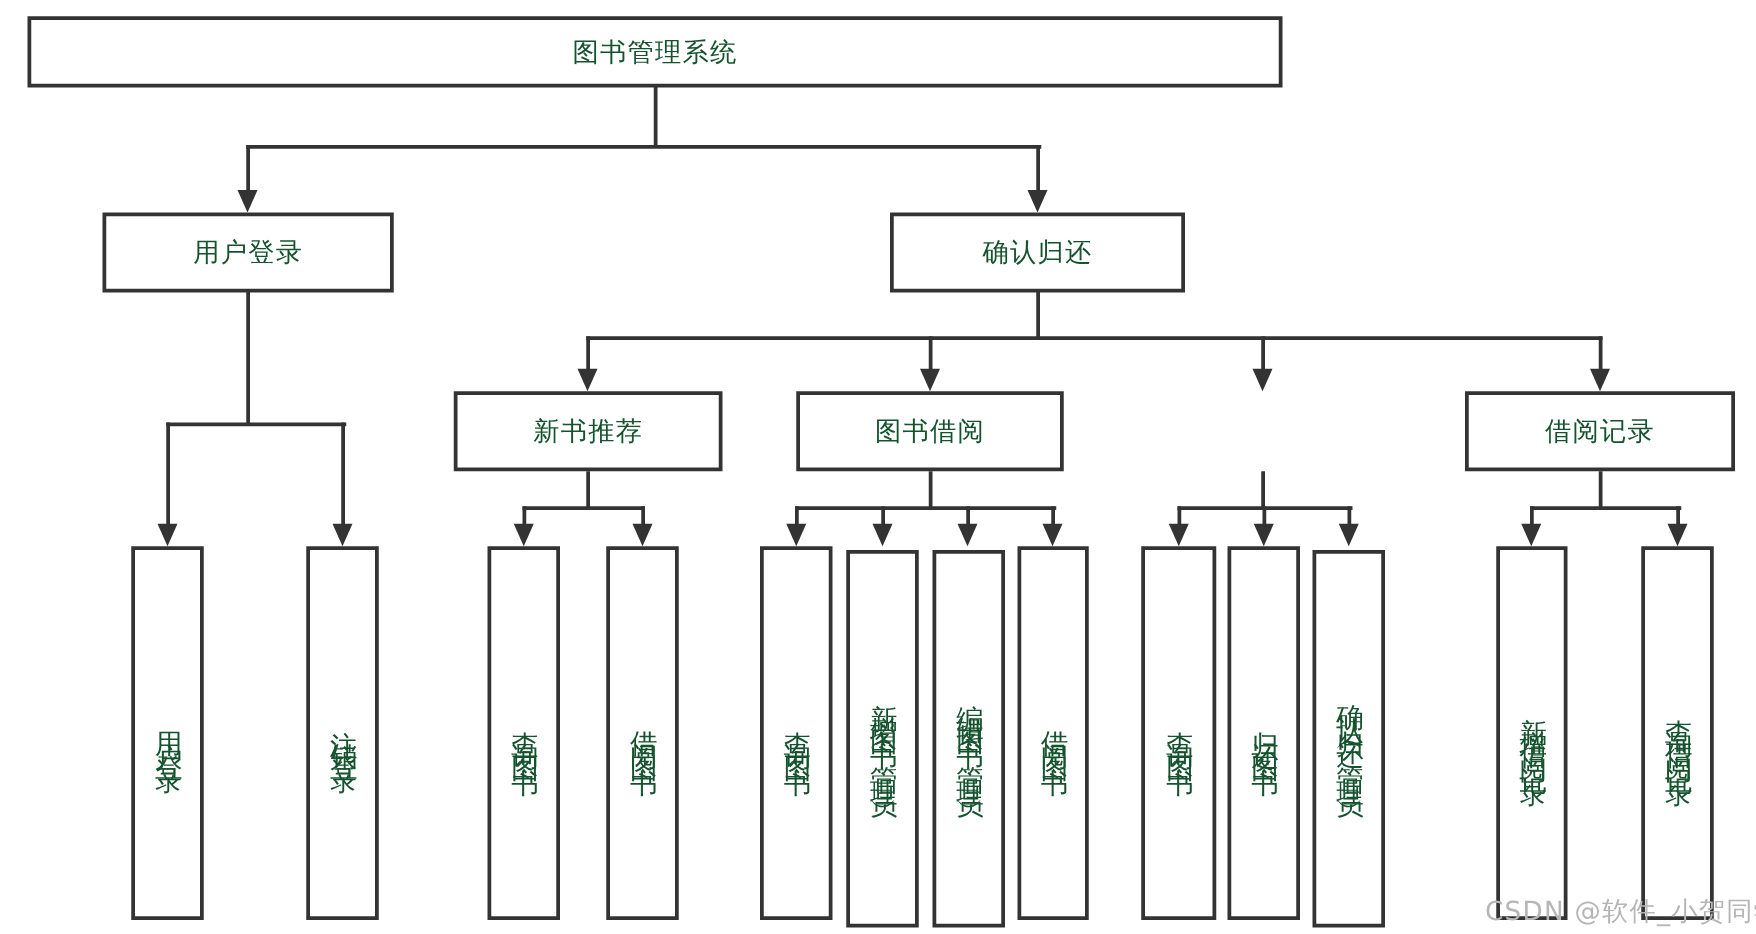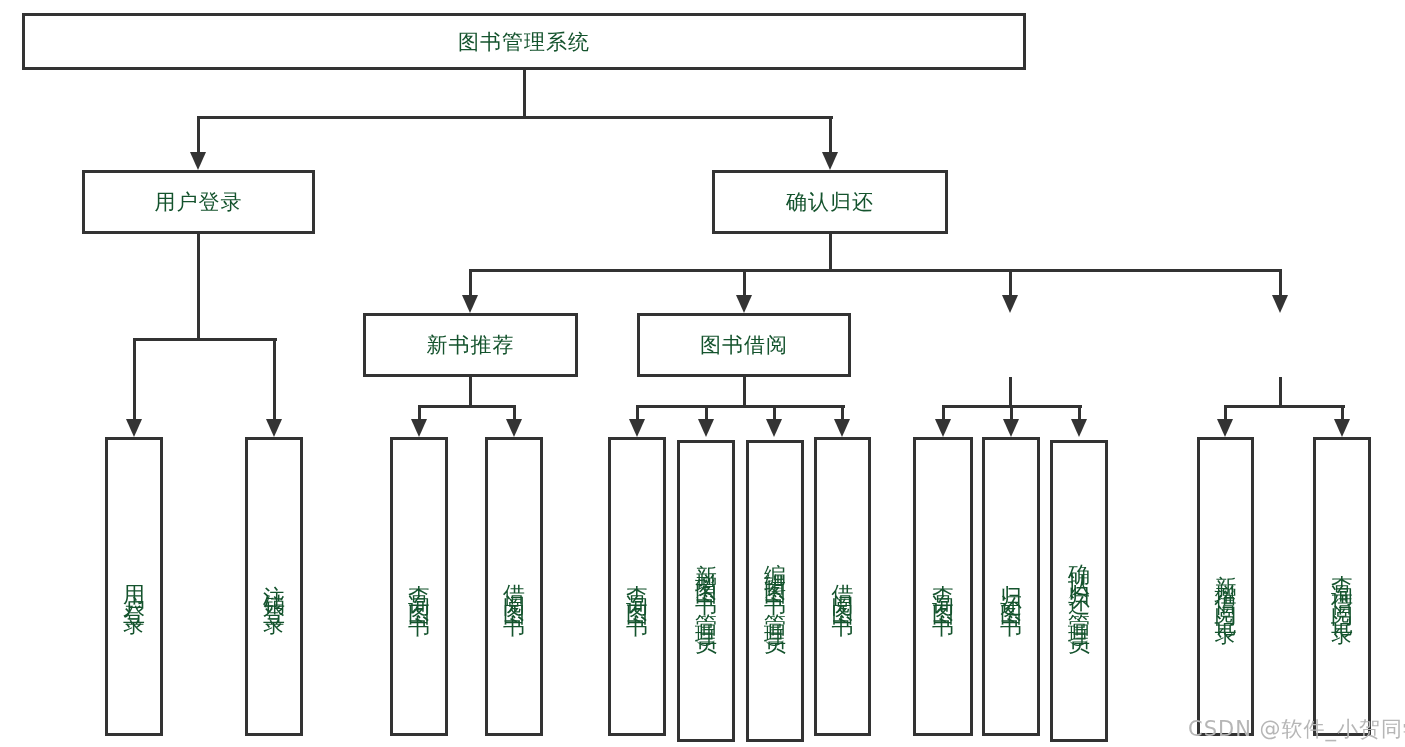--- a/index.html
+++ b/index.html
@@ -80,20 +80,21 @@
   <div class="arrow" style="left:462px;top:295px"></div>
   <div class="line" style="left:742.5px;top:269px;width:3px;height:28px"></div>
   <div class="arrow" style="left:736px;top:295px"></div>
   <div class="line" style="left:1008.5px;top:269px;width:3px;height:28px"></div>
   <div class="arrow" style="left:1002px;top:295px"></div>
   <div class="line" style="left:1278.5px;top:269px;width:3px;height:28px"></div>
   <div class="arrow" style="left:1272px;top:295px"></div>
 
   <div class="node" style="left:363px;top:313px;width:215px;height:64px">新书推荐</div>
   <div class="node" style="left:637px;top:313px;width:214px;height:64px">图书借阅</div>
+  <div class="node" style="left:1172px;top:313px;width:216px;height:64px">借阅记录</div>
 
   <div class="line" style="left:468.5px;top:377px;width:3px;height:31px"></div>
   <div class="line" style="left:417.5px;top:405px;width:98px;height:3px"></div>
   <div class="line" style="left:417.5px;top:405px;width:3px;height:16px"></div>
   <div class="arrow" style="left:411px;top:419px"></div>
   <div class="line" style="left:512.5px;top:405px;width:3px;height:16px"></div>
   <div class="arrow" style="left:506px;top:419px"></div>
 
   <div class="line" style="left:742.5px;top:377px;width:3px;height:31px"></div>
   <div class="line" style="left:635.5px;top:405px;width:209px;height:3px"></div>

